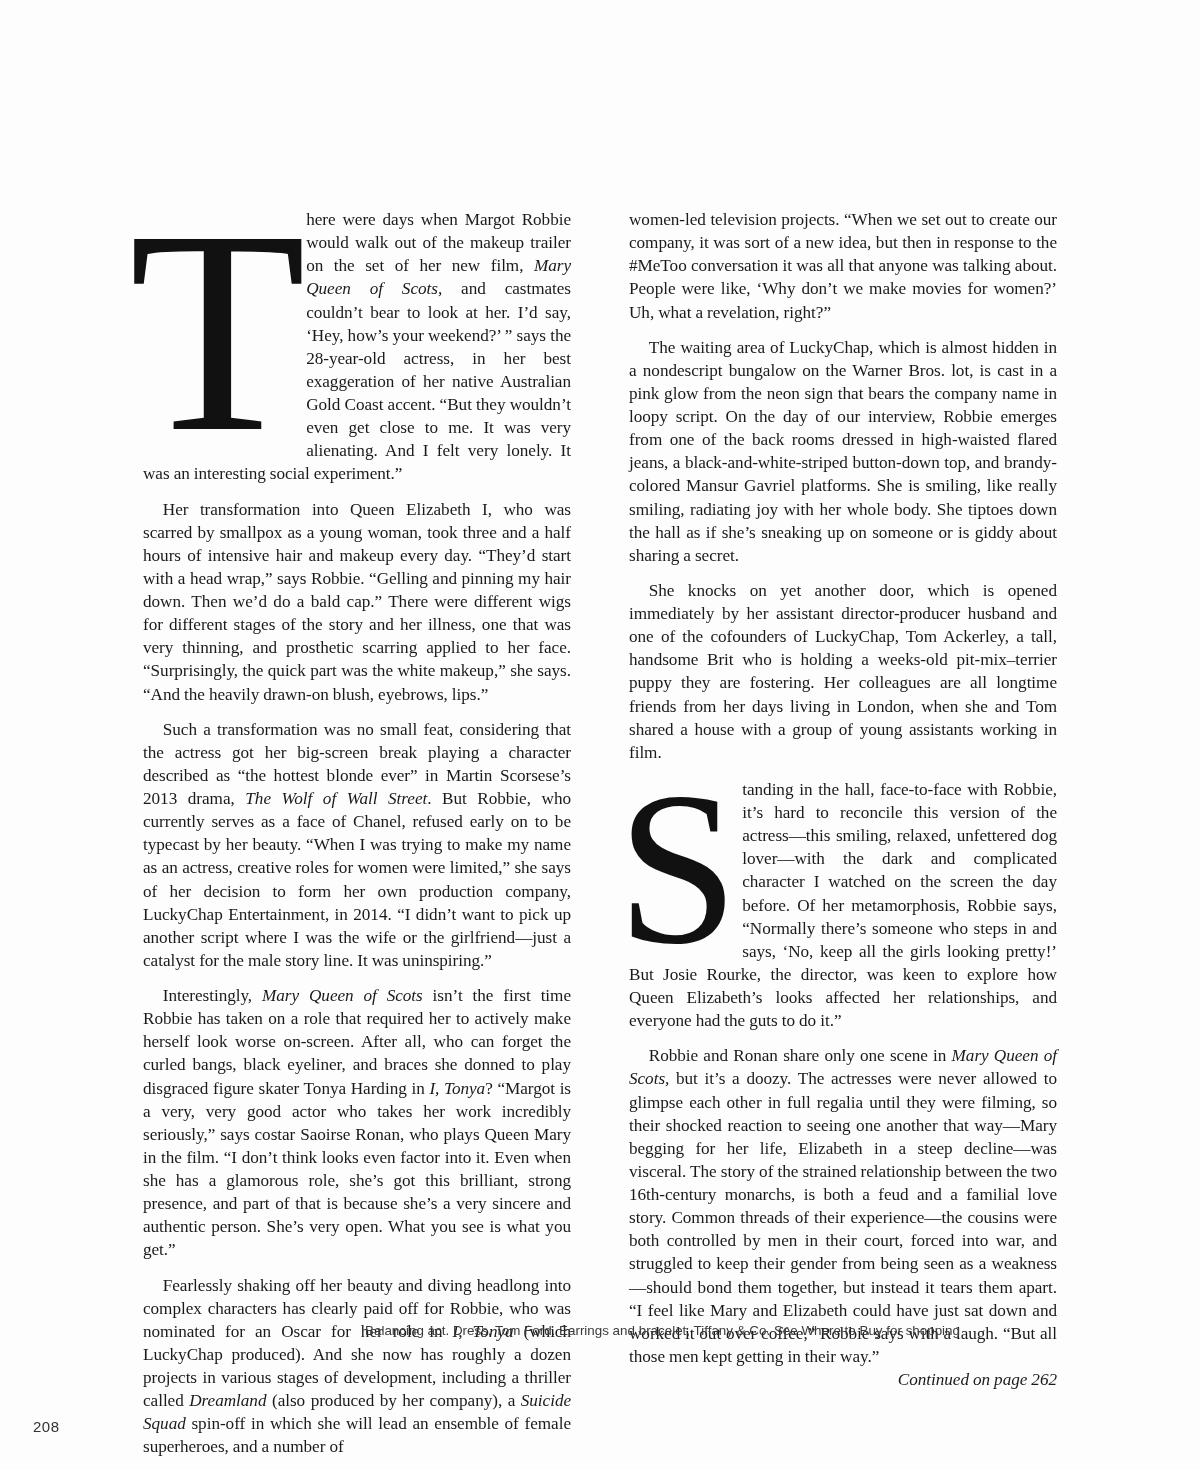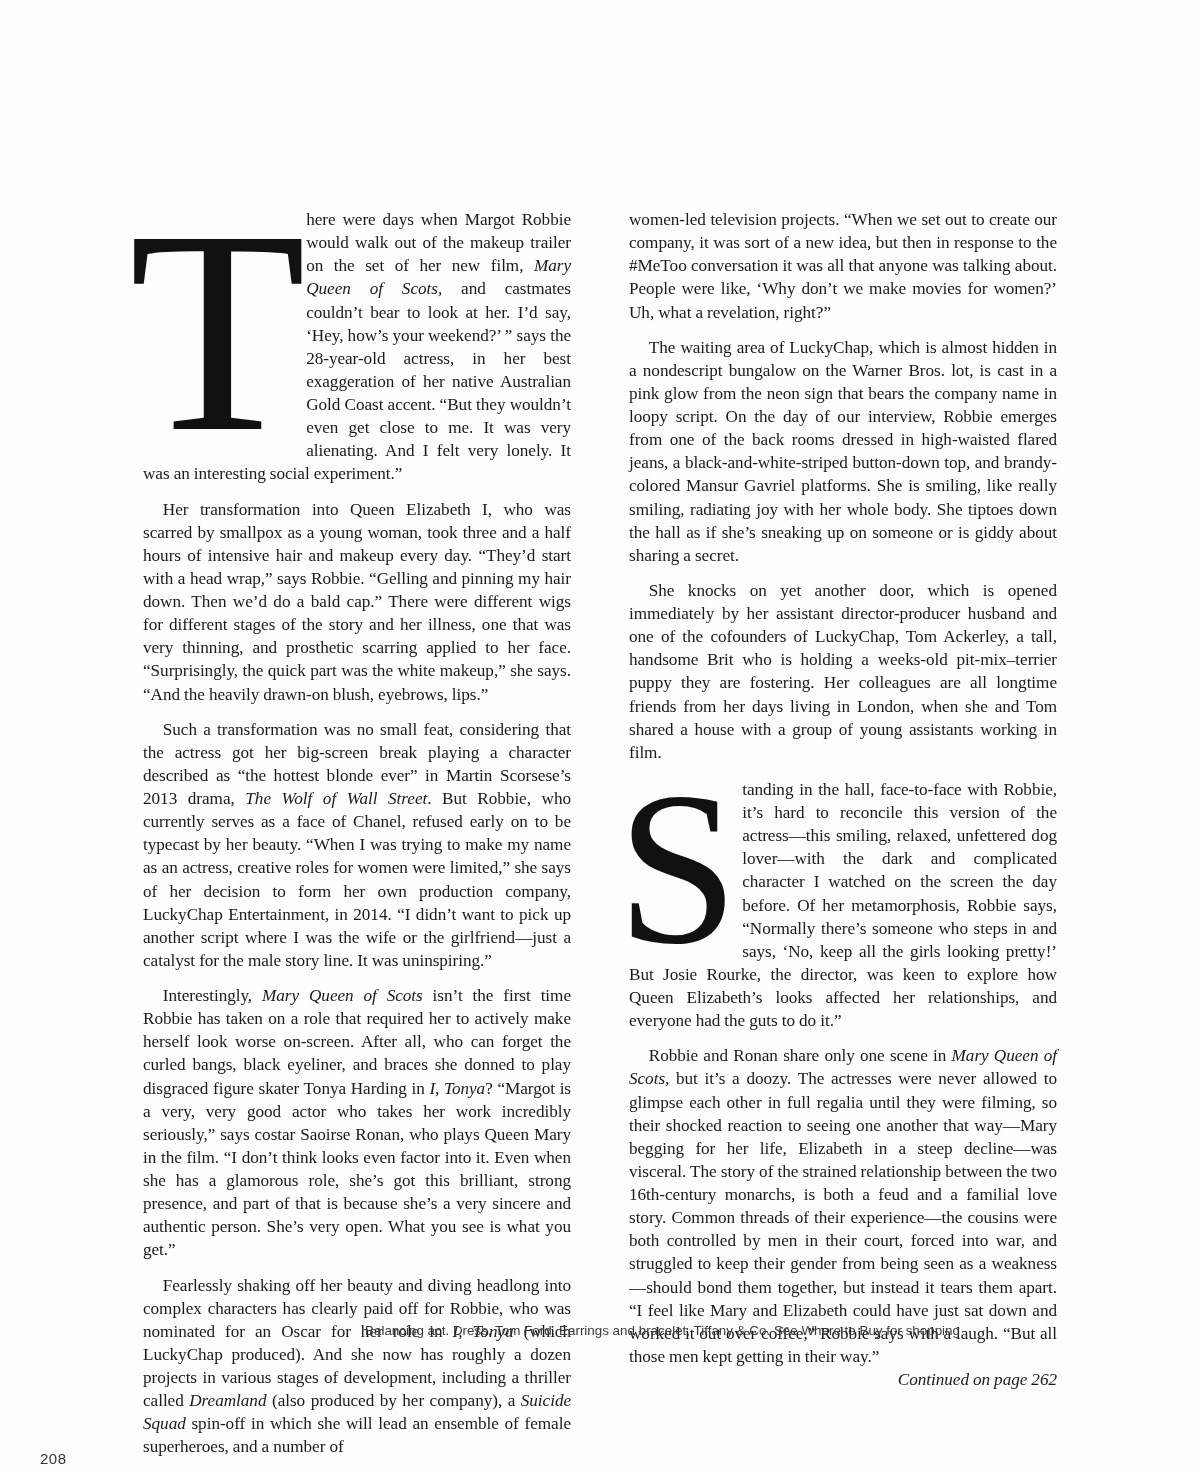--- a/index.html
+++ b/index.html
@@ -87,27 +87,26 @@
     top: 1320px;
     width: 660px;
     text-align: right;
     font-family: "Liberation Sans", sans-serif;
     font-size: 13.4px;
     line-height: 1.62;
     color: #3a3a3a;
   }
   .folio {
     position: absolute;
-    left: 40px;
+    left: 33px;
     top: 1418px;
     font-family: "Liberation Sans", sans-serif;
     font-size: 15px;
     color: #333;
     letter-spacing: 0.5px;
-    margin-top: 32px;
   }
   .continued {
     font-style: italic;
     float: right;
   }
 </style>
 </head>
 <body>
 
 <div class="page">

